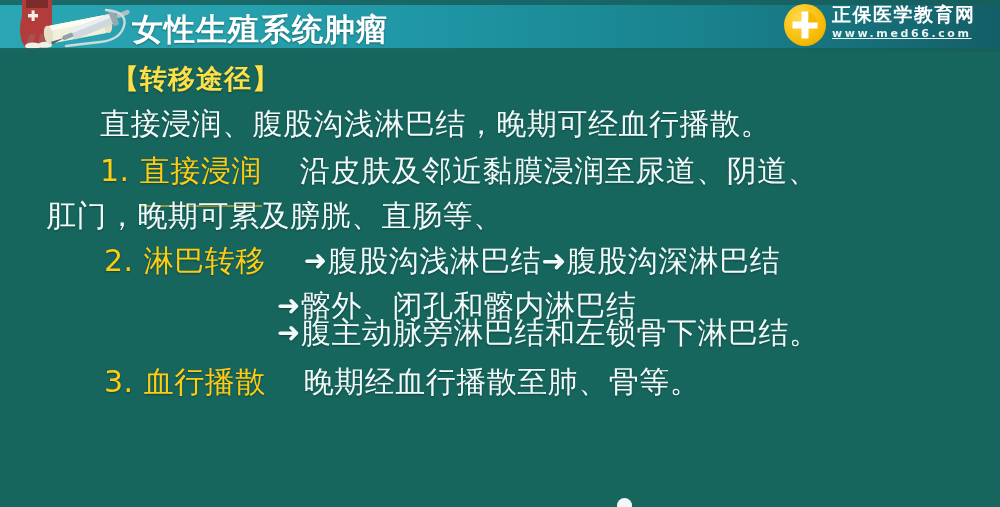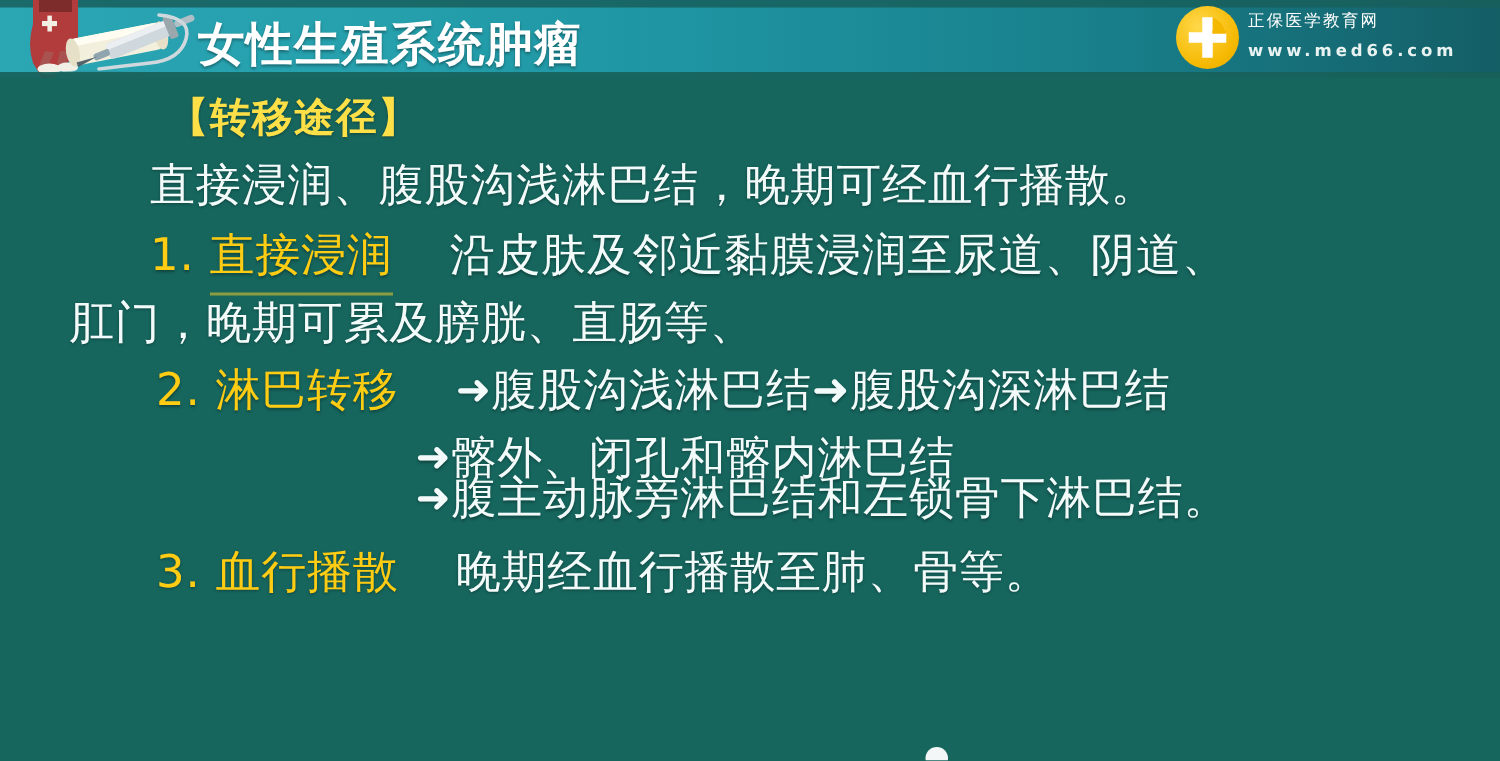--- a/index.html
+++ b/index.html
@@ -101,35 +101,36 @@
     position: absolute;
     left: 0; top: 0;
   }
   .logo-text {
     position: absolute;
     left: 48px;
     top: 1px;
     width: 160px;
   }
   .logo-cn {
-    font-size: 11px;
-    font-weight: normal;
+    font-size: 19px;
+    font-weight: bold;
     color: #ffffff;
     letter-spacing: 1.5px;
     line-height: 20px;
     white-space: nowrap;
   }
   .logo-url {
     font-size: 11px;
     font-weight: bold;
     color: #e9f3f2;
     letter-spacing: 2.6px;
     line-height: 15px;
     margin-top: 2px;
     white-space: nowrap;
+    text-decoration: underline;
   }
 
   
   .content {
     position: absolute;
     left: 0;
     top: 52px;
     width: 1000px;
     height: 455px;
   }
@@ -147,21 +148,21 @@
     color: #fde047;
     font-weight: bold;
     letter-spacing: 1px;
   }
   .key {
     color: #ffcc14;
     font-weight: normal;
   }
   .key.underlined {
     border-bottom: 2px solid rgba(240,200,40,.55);
-    padding-bottom: 7px;
+    padding-bottom: 17px;
   }
   .num {
     color: #ffcc14;
   }
   .arrow {
     font-size: 28px;
     display: inline-block;
     transform: translateY(-1px);
   }
   .gap-sm { display:inline-block; width: 18px; }

